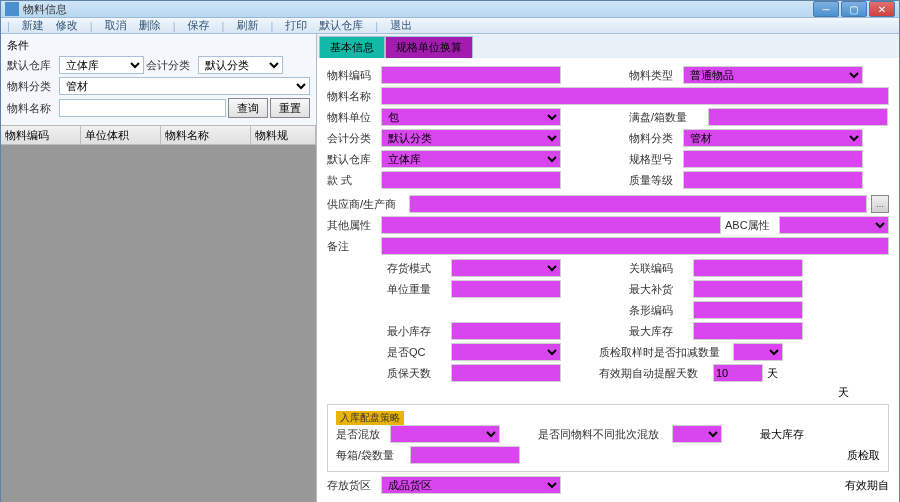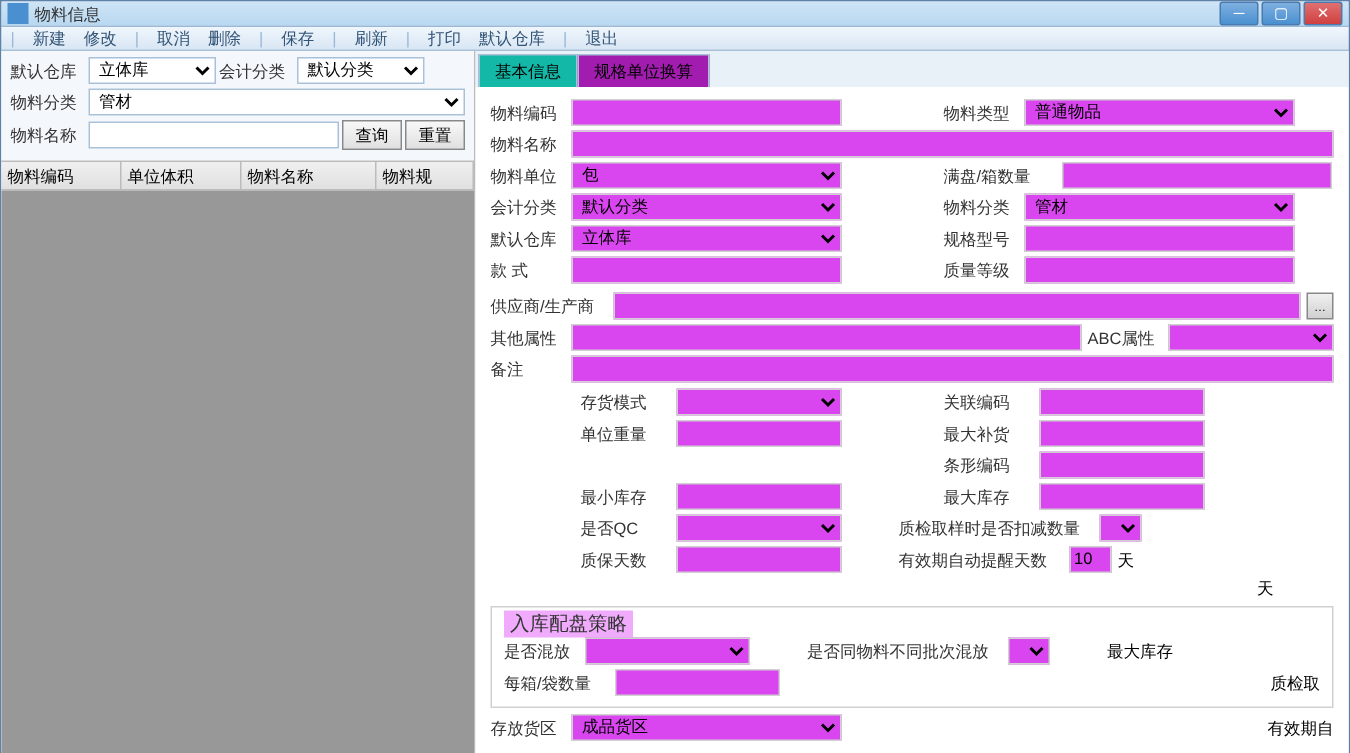--- a/index.html
+++ b/index.html
@@ -39,27 +39,27 @@
     .tabs { display: flex; background: #e8f0f8; padding: 2px 2px 0 2px; }
     .tab { padding: 3px 10px; border: 1px solid #a8c0d8; background: #a21caf; cursor: pointer; border-bottom: none; }
     .tab.active { background: #14b8a6; }
     
     .form { flex: 1; background: #fff; padding: 8px 10px; overflow: auto; }
     .frow { display: flex; align-items: center; margin-bottom: 3px; gap: 4px; }
     .frow .lbl { color: #333; white-space: nowrap; min-width: 50px; }
     .frow input, .frow select { height: 18px; border: 1px solid #d0d0d0; background: #d946ef; padding: 0 2px; font-size: 11px; }
     .inp-m { width: 110px; }
     .inp-l { width: 180px; }
-    .inp-s { width: 28px; }
+    .inp-s { width: 50px; }
     .gap1 { width: 30px; }
     .gap2 { width: 60px; }
     .rlbl { min-width: 55px; text-align: left; }
     .ddbtn { width: 18px; height: 18px; border: 1px solid #888; background: linear-gradient(#f0f0f0, #d0d0d0); cursor: pointer; font-size: 8px; }
     .fieldset { border: 1px solid #d0d0d0; padding: 6px 8px 4px 8px; margin-top: 4px; }
-    .fieldset .legend { font-size: 13px; color: #333; margin-top: -12px; background: #f0abfc; display: inline-block; padding: 0 4px; }
+    .fieldset .legend { font-size: 10px; color: #333; margin-top: -12px; background: #eab308; display: inline-block; padding: 0 4px; }
     .sub { margin-left: 60px; }
     .sub .lbl { min-width: 60px; }
   </style>
 </head>
 <body>
 
 <div class="window">
 
   <div class="titlebar">
     <div class="icon"></div>
@@ -86,20 +86,23 @@
     <span>打印</span>
     <span>默认仓库</span>
     <span class="sep">|</span>
     <span>退出</span>
   </div>
 
   <div class="body">
 
     <div class="left-pane">
       <div class="filter">
+        <div class="frow">
+            <span>条件</span>
+          </div>
         <div class="filter-row">
           <span class="lbl">默认仓库</span>
           <select><option>立体库</option></select>
           <span class="lbl">会计分类</span>
           <select><option>默认分类</option></select>
         </div>
         <div class="filter-row">
           <span class="lbl">物料分类</span>
           <select class="wide"><option>管材</option></select>
         </div>

